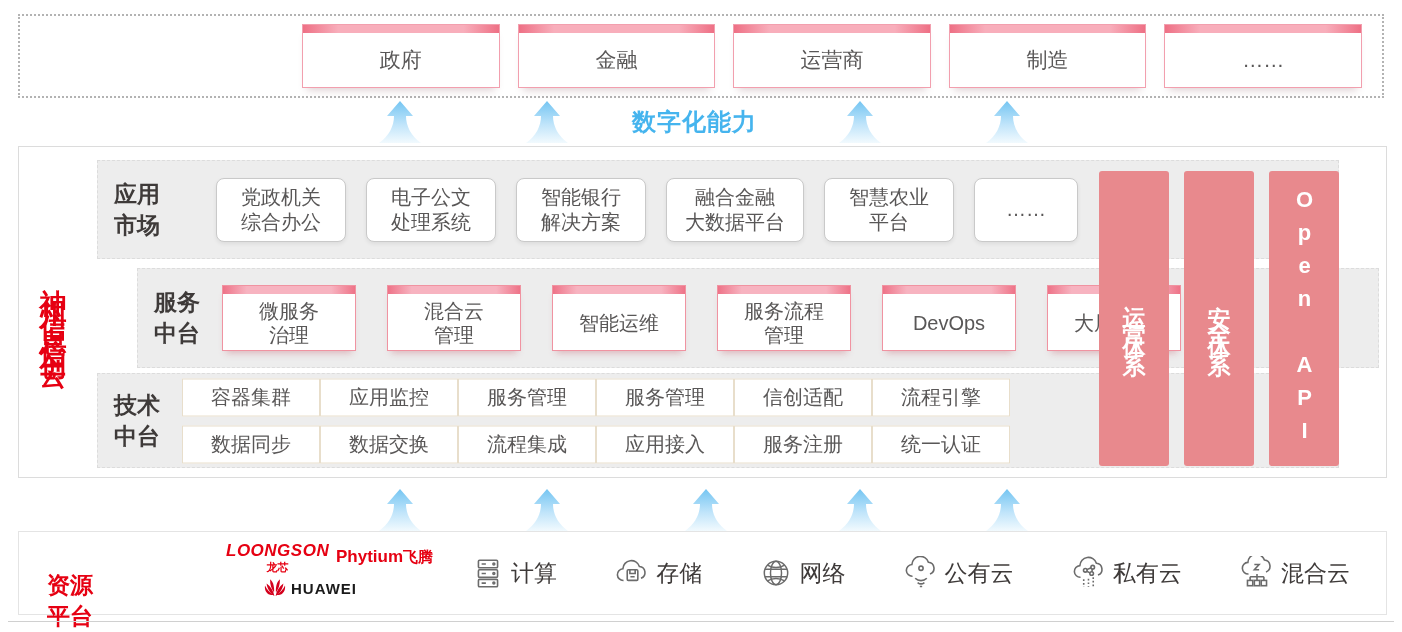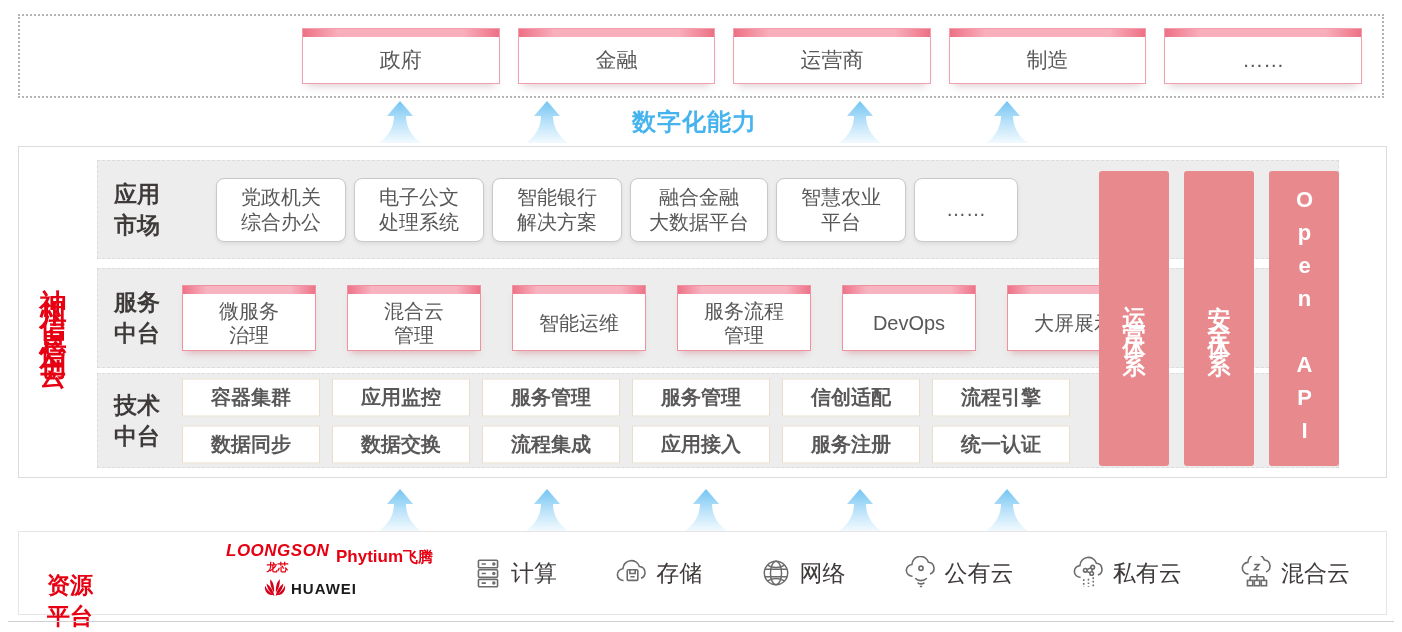--- a/index.html
+++ b/index.html
@@ -8,56 +8,56 @@
     position:relative; width:1402px; height:632px; background:#fff; overflow:hidden;
     font-family:"Liberation Sans","DejaVu Sans",sans-serif; color:#3e3a39;
   }
   .abs { position:absolute; }
 
   
   .top-banner { left:18px; top:14px; width:1366px; height:84px; border:2px dotted #b3b3b3; background:#fff; }
   .top-title { position:absolute; left:44px; top:50%; transform:translateY(-50%);
     font-size:25px; font-weight:bold; color:#e60012; letter-spacing:1px; }
   .industry-strip { position:absolute; left:282px; right:20px; top:50%; transform:translateY(-50%);
-    display:flex; gap:18px; height:56px;border-radius:21px; }
+    display:flex; gap:18px; height:64px;border-radius:21px; }
   .ind-box { position:relative; flex:1; background:#fff; border:1px solid #f29fae;
     display:flex; align-items:center; justify-content:center; padding-top:8px;
     font-size:21px; color:#595757; box-shadow:0 7px 8px -5px rgba(120,60,70,.25); }
   .ind-box::before { content:""; position:absolute; top:0; left:0; right:0; height:8px;
     background:linear-gradient(90deg,#ee7085,#f8aebb 18%,#f8aebb 82%,#ee7085); }
 
   
   .arrow { position:absolute; width:42px; height:42px; }
   .cap-label { position:absolute; left:632px; top:106px; font-size:24px; font-weight:bold; color:#45b4ee; letter-spacing:1px; }
 
   
   .main { left:18px; top:146px; width:1369px; height:332px; border:1px solid #dcdcdc; background:#fff; }
   .main-title { position:absolute; left:20px; top:50%; transform:translateY(-50%);
     writing-mode:vertical-rl; text-orientation:upright; line-height:1;
     font-size:27px; font-weight:bold; color:#e60012; letter-spacing:13px; }
   .row { position:absolute; left:78px; width:1242px; background:#ededed; border:1px dashed #dcdcdc; }
   .row1 { top:13px;  height:99px; }
-  .row2 { top:121px; height:100px; }
+  .row2 { top:121px; height:100px;margin-left:40px; }
   .row3 { top:226px; height:95px; }
   .row-label { position:absolute; left:16px; top:50%; transform:translateY(-50%);
     font-size:23px; font-weight:bold; color:#3e3a39; line-height:1.35; white-space:pre-line; }
   .row-items { position:absolute; left:84px; top:0; bottom:0; display:flex; align-items:center; }
-  .row1 .row-items { gap:8px;padding-left:34px; }
+  .row1 .row-items { gap:20px;padding-left:34px; }
   .row2 .row-items { gap:31px; }
   .app-box { min-width:130px; padding:4px 18px; height:64px; background:#fff; border:1px solid #c9c9c9;
     border-radius:8px; display:flex; align-items:center; justify-content:center; text-align:center;
     font-size:20px; color:#595757; line-height:1.25; white-space:pre-line; box-shadow:0 2px 4px rgba(0,0,0,.07); }
   .svc-box { position:relative; min-width:134px; padding:10px 14px 0; height:66px; background:#fff;
     border:1px solid #f093a1; display:flex; align-items:center; justify-content:center; text-align:center;
     font-size:20px; color:#595757; line-height:1.2; white-space:pre-line;
     box-shadow:0 6px 7px -4px rgba(200,110,125,.45); }
   .svc-box::before { content:""; position:absolute; top:0; left:0; right:0; height:8px;
     background:linear-gradient(90deg,#ee7388,#f7b3c0 18%,#f7b3c0 82%,#ee7388); }
   .tech-grid { position:absolute; left:84px; top:50%; transform:translateY(-50%);
-    display:grid; grid-template-columns:repeat(6,138px); grid-auto-rows:38px; gap:9px 12px;font-weight:bold; }
+    display:grid; grid-template-columns:repeat(6,138px); grid-auto-rows:38px; gap:9px 0; }
   .tech-box { background:#fff; border:1px solid #e8decb; display:flex; align-items:center;
     justify-content:center; font-size:20px; color:#595757; }
   .bar { position:absolute; top:24px; height:295px; width:70px; background:#e8898d; border-radius:3px;
     display:flex; align-items:center; justify-content:center; z-index:2;
     writing-mode:vertical-rl; text-orientation:upright; line-height:1;
     color:#fff; font-size:23px; font-weight:bold; letter-spacing:16px; }
   .bar-1 { left:1080px; } .bar-2 { left:1165px; } .bar-3 { left:1250px; letter-spacing:8px; font-size:22px; }
 
   
   .bottom { left:18px; top:531px; width:1369px; height:84px; border:1px solid #e4e4e4; background:#fff; }

